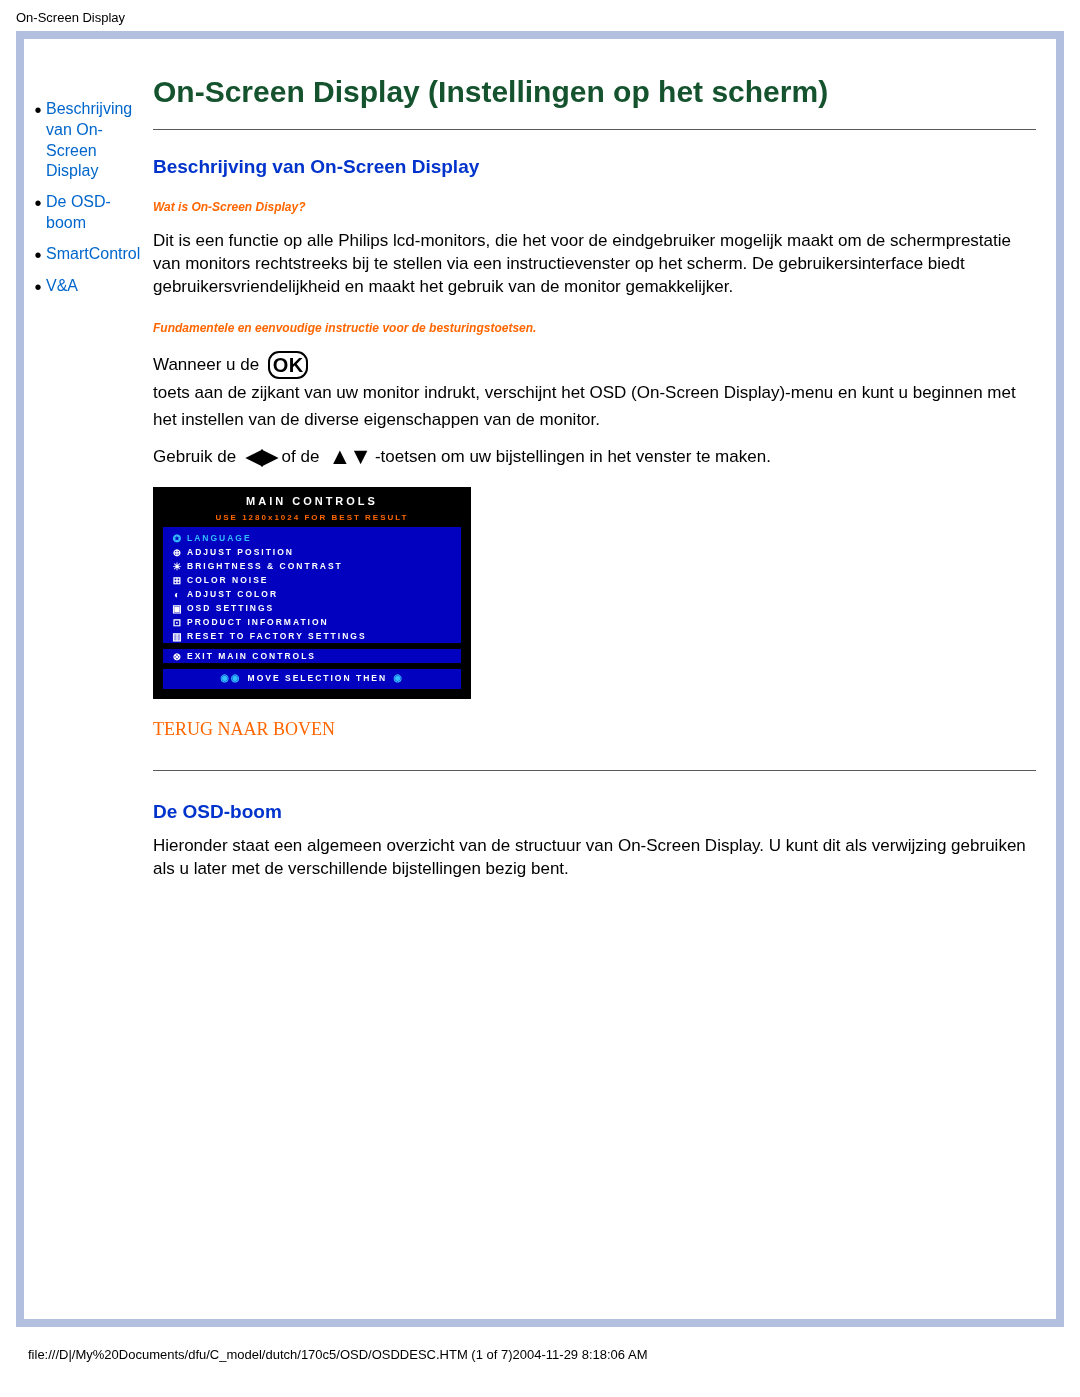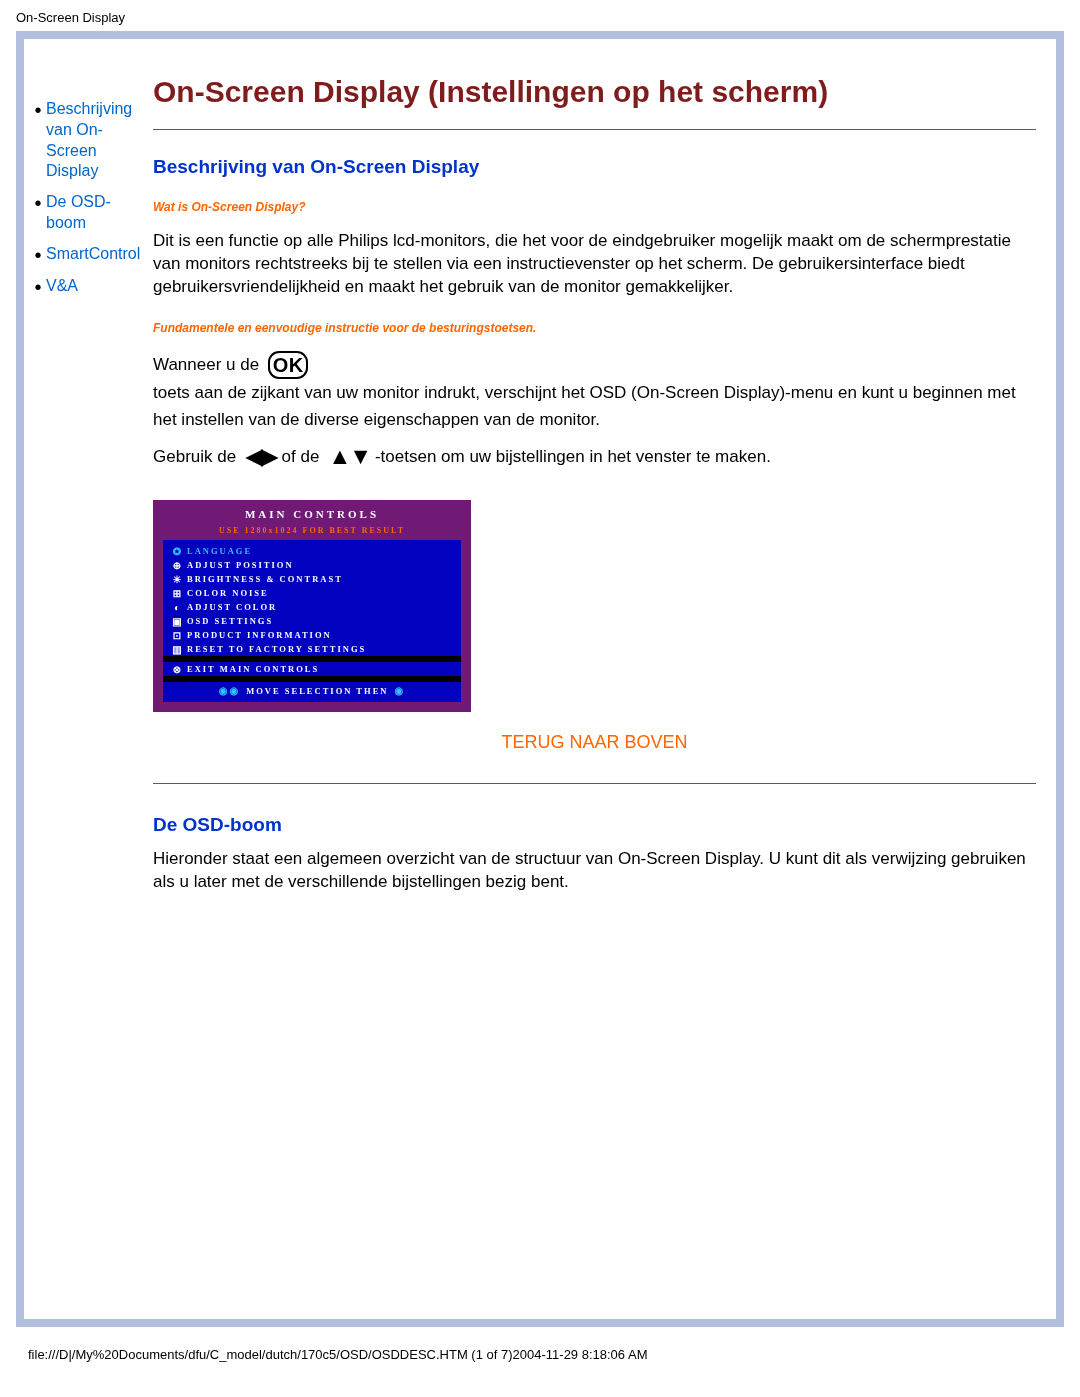--- a/index.html
+++ b/index.html
@@ -52,21 +52,21 @@
     text-align: center;
     flex-shrink: 0;
     line-height: 1.1;
   }
   .main {
     flex: 1;
     padding: 36px 20px 20px 8px;
   }
   h1.page-title {
     font-size: 30px;
-    color: #7f1d1d;
+    color: #14532d;
     margin: 0 0 20px 0;
     font-weight: bold;
   }
   hr.rule {
     border: none;
     border-top: 1px solid #5a5a5a;
     margin: 14px 0 26px 0;
   }
   hr.rule-thin {
     border: none;
@@ -117,27 +117,27 @@
     display: inline-flex;
     align-items: center;
     margin: 0 6px;
   }
   .arrows span {
     font-size: 23px;
     line-height: 1;
     margin: 0 -1px;
   }
   .osd-graphic {
-    background: #701a75;
+    background: #000000;
     color: #ffffff;
     width: 298px;
     padding: 8px 10px 10px 10px;
-    font-family: Liberation Serif, serif;
+    font-family: Liberation Sans, sans-serif;
     font-size: 11px;
-    margin: 30px 0 18px 0;
+    margin: 17px 0 18px 0;
   }
   .osd-title {
     text-align: center;
     letter-spacing: 3px;
     font-weight: bold;
     font-size: 11px;
     margin-bottom: 6px;
   }
   .osd-subtitle {
     color: #ff6600;
@@ -171,25 +171,26 @@
     display: flex;
     align-items: center;
     letter-spacing: 2px;
     font-weight: bold;
     font-size: 8.5px;
     justify-content: center;
     padding: 3px 0 2px 0;
   }
   .osd-footer .icon { margin: 0 6px; color:#33bfff; font-size:10px; }
   .back-top {
-    text-align: center;
+    text-align: left;
     color: #ff6600;
     font-size: 18px;
     cursor: pointer;
     margin: 20px 0 6px 0;
+    font-family: Liberation Serif, serif;
   }
   .footer-path {
     font-size: 13px;
     padding: 20px 0 20px 28px;
   }
 </style>
 </head>
 <body>
 
 <div class="page-header">On-Screen Display</div>

